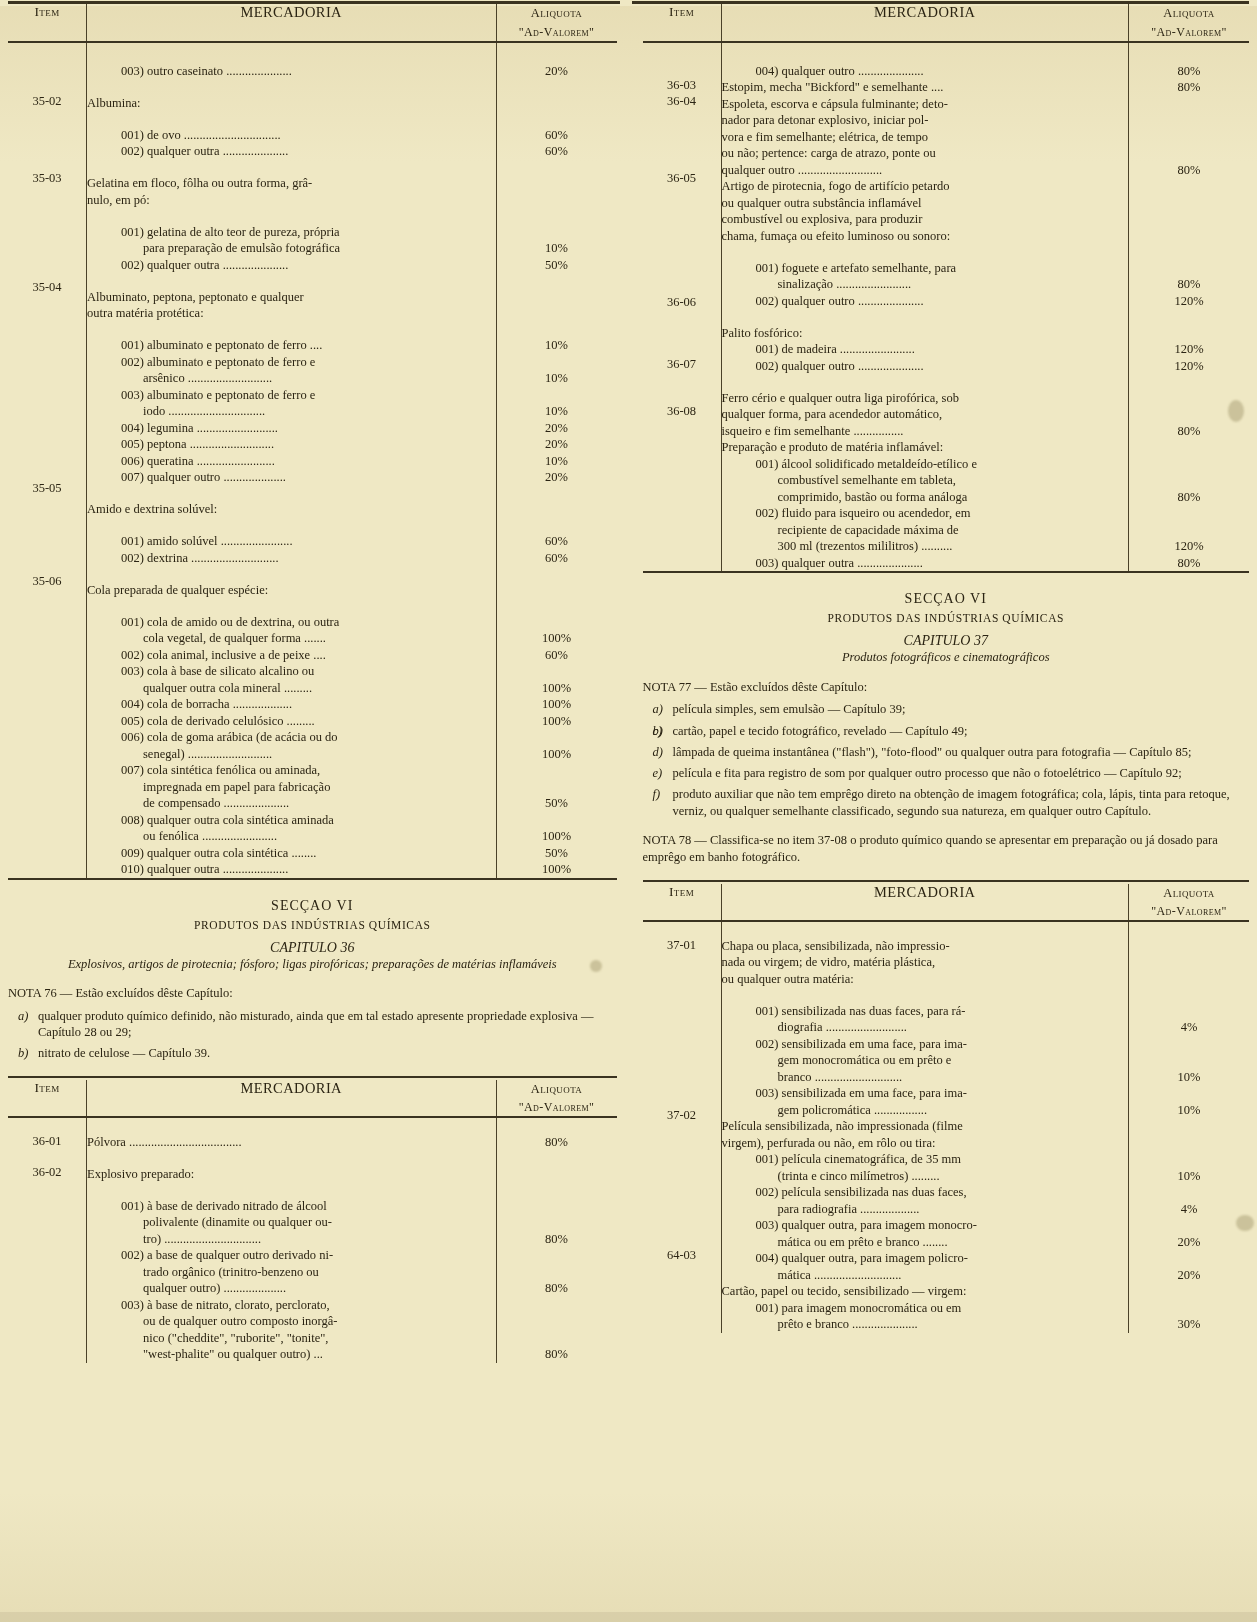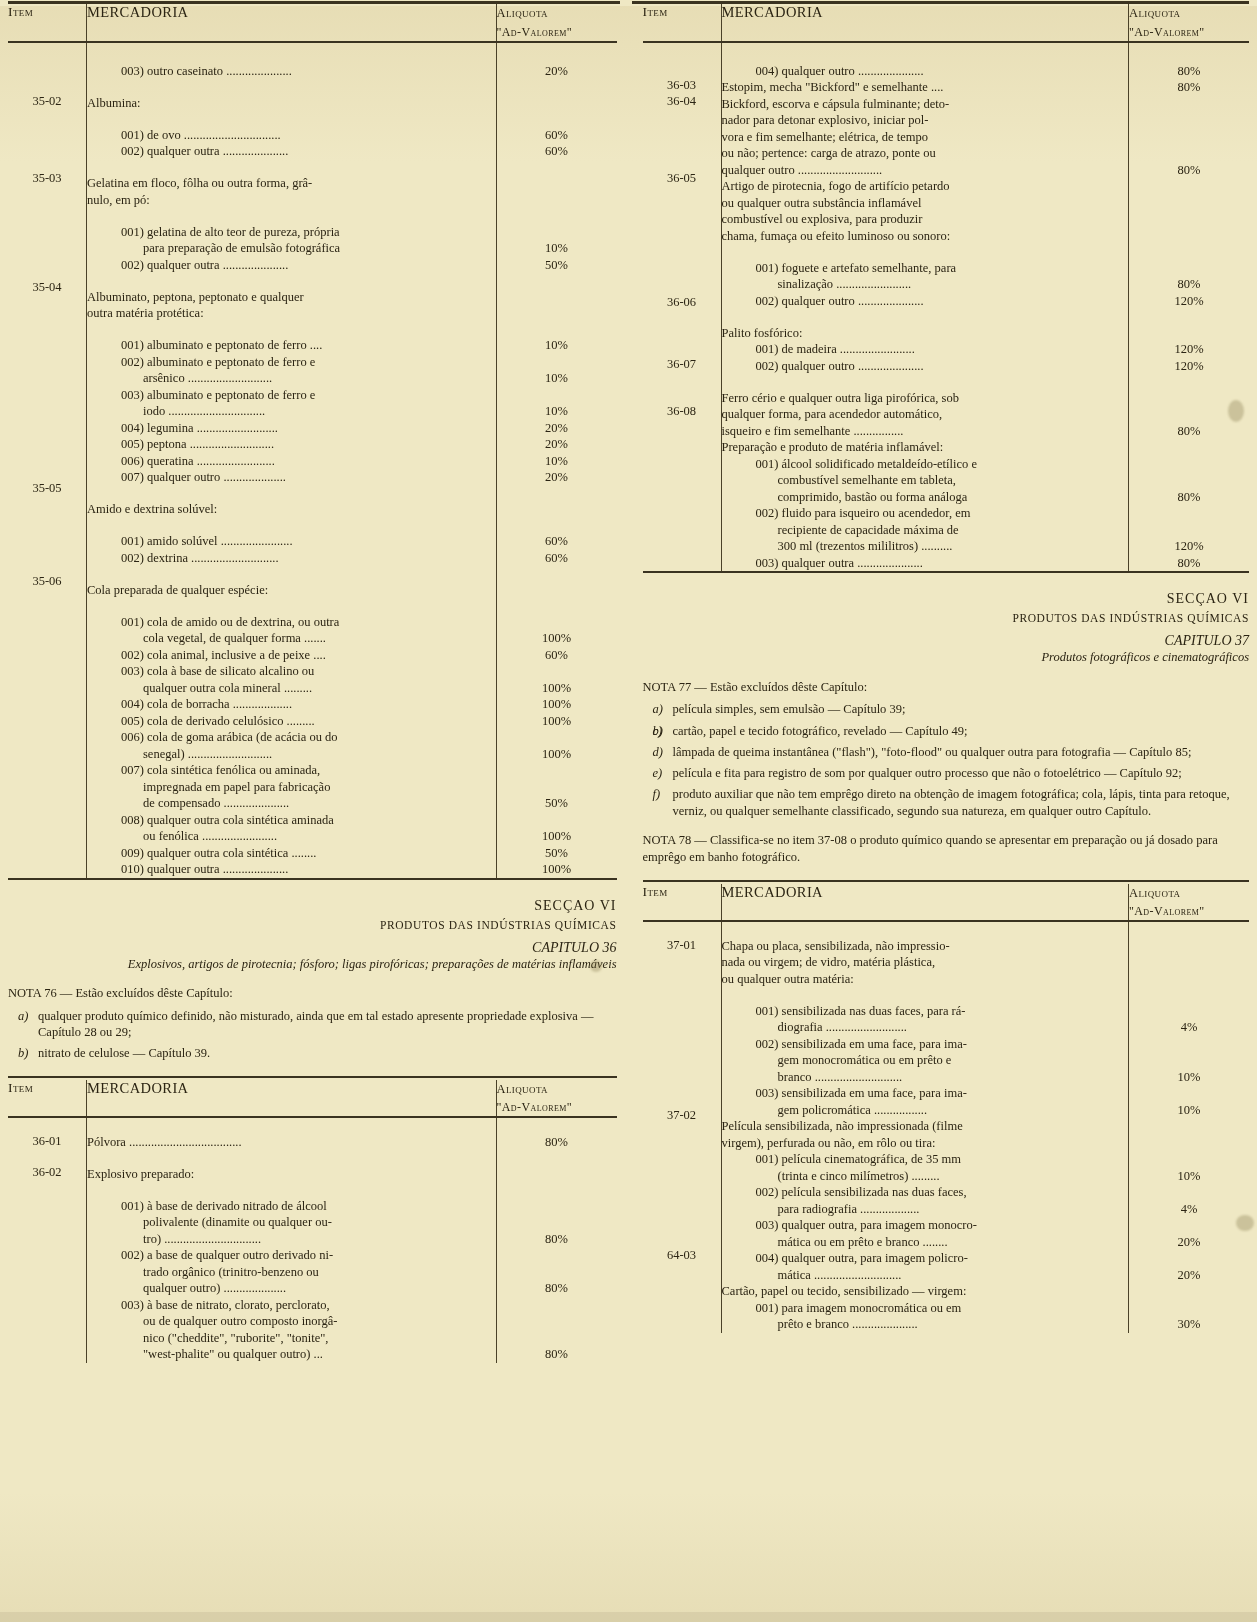--- a/index.html
+++ b/index.html
@@ -33,20 +33,21 @@
 
   table.tbl{
     width:100%;border-collapse:collapse;
     font-size:12.5px;
   }
   table.tbl th, table.tbl td{
     vertical-align:top;
     padding:0;
   }
   .hdr td{
+    text-align:center;
     font-variant:small-caps;
     letter-spacing:.4px;
     padding:8px 2px 10px 2px;
     font-size:14px;
     font-family:Liberation Serif, serif;
   }
   .hdr .item{width:78px;font-size:13.5px;}
   .hdr .aliq{width:120px;line-height:1.5;font-size:12.5px;}
   .hdr .aliq .a1{display:block;}
   .hdr .aliq .a2{display:block;font-size:12px;}
@@ -61,21 +62,21 @@
   td.c-aliq{width:120px;text-align:center;font-size:12.5px;line-height:1.32;padding-top:0;}
 
   .lines div{min-height:15.5px;}
   .sub{padding-left:34px;text-indent:0;}
   .sub .cont{padding-left:22px;display:block;}
   .gap{height:13px;}
   .gap-s{height:7px;}
   .gap-l{height:20px;}
 
   .secao{
-    text-align:right;margin-top:16px;
+    text-align:center;margin-top:16px;
   }
   .secao .s1{font-variant:small-caps;font-size:14px;letter-spacing:1px;}
   .secao .s2{font-variant:small-caps;font-size:11.5px;letter-spacing:.6px;margin-top:5px;}
   .secao .s3{font-style:italic;font-size:14px;margin-top:9px;}
   .secao .s4{font-style:italic;font-size:12.5px;margin-top:0;line-height:1.3;}
 
   .nota{font-size:12.5px;line-height:1.35;margin-top:13px;}
   .nota .lbl{font-variant:small-caps;}
   .nota ol{list-style:none;margin:6px 0 0 0;padding:0;}
   .nota ol li{margin:5px 0 0 0;padding-left:30px;position:relative;line-height:1.3;}
@@ -418,21 +419,21 @@
               <div>&nbsp;</div>
                   <div>&nbsp;</div>
               <div>36-08</div>
             </div>
           </td>
           <td class="c-merc vsep-r">
             <div class="lines">
               <div class="gap-l"></div>
               <div class="sub">004) qualquer outro .....................</div>
               <div>Estopim, mecha "Bickford" e semelhante ....</div>
-              <div>Bickford, escorva e cápsula fulminante; deto-</div>
+              <div>Espoleta, escorva e cápsula fulminante; deto-</div>
               <div>nador para detonar explosivo, iniciar pol-</div>
               <div>vora e fim semelhante; elétrica, de tempo</div>
               <div>ou não; pertence: carga de atrazo, ponte ou</div>
               <div>qualquer outro ...........................</div>
               <div>Artigo de pirotecnia, fogo de artifício petardo</div>
               <div>ou qualquer outra substância inflamável</div>
               <div>combustível ou explosiva, para produzir</div>
               <div>chama, fumaça ou efeito luminoso ou sonoro:</div>
               <div class="gap"></div>
               <div class="sub">001) foguete e artefato semelhante, para</div>

